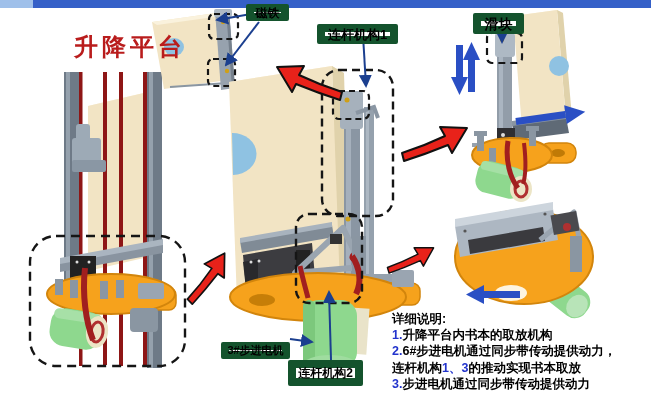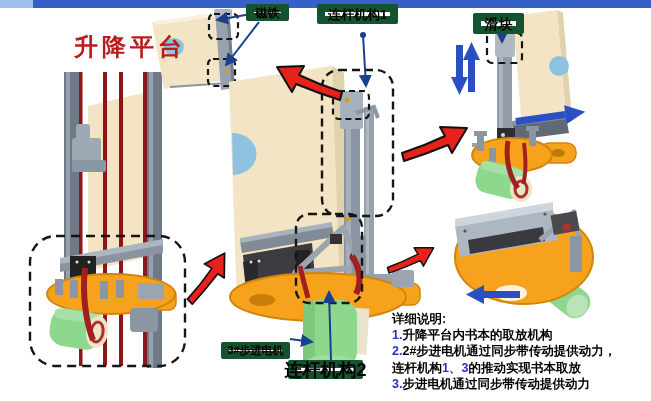--- a/index.html
+++ b/index.html
@@ -13,24 +13,24 @@
   .title{
     position:absolute;left:74px;top:31px;font-size:24px;font-weight:bold;
     letter-spacing:4px;color:#b91c1c;white-space:nowrap;
   }
   .callout{
     position:absolute;background:#ffffff;border:8px solid #14532d;border-radius:2px;
     color:#000;font-weight:bold;display:flex;align-items:center;justify-content:center;
     box-sizing:border-box;white-space:nowrap;z-index:5;line-height:1;
   }
   .co-magnet  {left:246px;top:4px;  width:43px;height:17px;font-size:12px;}
-  .co-linkage1{left:317px;top:4px;  width:81px;height:20px;font-size:13px;}
+  .co-linkage1{left:317px;top:24px;  width:81px;height:20px;font-size:13px;}
   .co-slider  {left:473px;top:13px;  width:51px;height:21px;font-size:14px;}
   .co-stepper {left:221px;top:342px;width:69px;height:17px;font-size:11px;}
-  .co-linkage2{left:288px;top:360px;width:75px;height:19px;font-size:18px;}
+  .co-linkage2{left:288px;top:360px;width:75px;height:26px;font-size:12px;}
   .desc{
     position:absolute;left:392px;top:311px;width:262px;color:#000;
     font-size:12.5px;line-height:16.2px;font-weight:bold;z-index:4;
   }
   .desc .num{color:#2233cc;}
 </style>
 </head>
 <body>
 
 <div id="slide">
@@ -276,18 +276,18 @@
 
   <div class="callout co-magnet">磁铁</div>
   <div class="callout co-linkage1">连杆机构1</div>
   <div class="callout co-slider">滑块</div>
   <div class="callout co-stepper">3#步进电机</div>
   <div class="callout co-linkage2">连杆机构2</div>
 
   <div class="desc">
     <div class="desc-line">详细说明:</div>
     <div class="desc-line"><span class="num">1.</span><span>升降平台内书本的取放机构</span></div>
-    <div class="desc-line"><span class="num">2.</span><span>2#步进电机通过同步带传动提供动力，</span></div>
+    <div class="desc-line"><span class="num">2.</span><span>6#步进电机通过同步带传动提供动力，</span></div>
     <div class="desc-line"><span>连杆机构</span><span class="num">1、3</span><span>的推动实现书本取放</span></div>
     <div class="desc-line"><span class="num">3.</span><span>步进电机通过同步带传动提供动力</span></div>
   </div>
 
 </div>
 
 </body></html>

